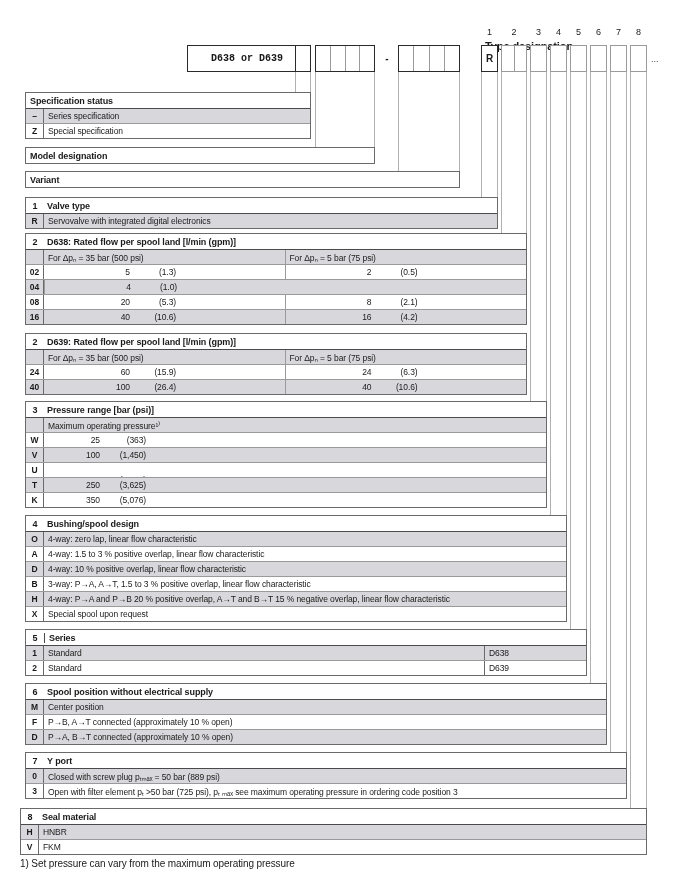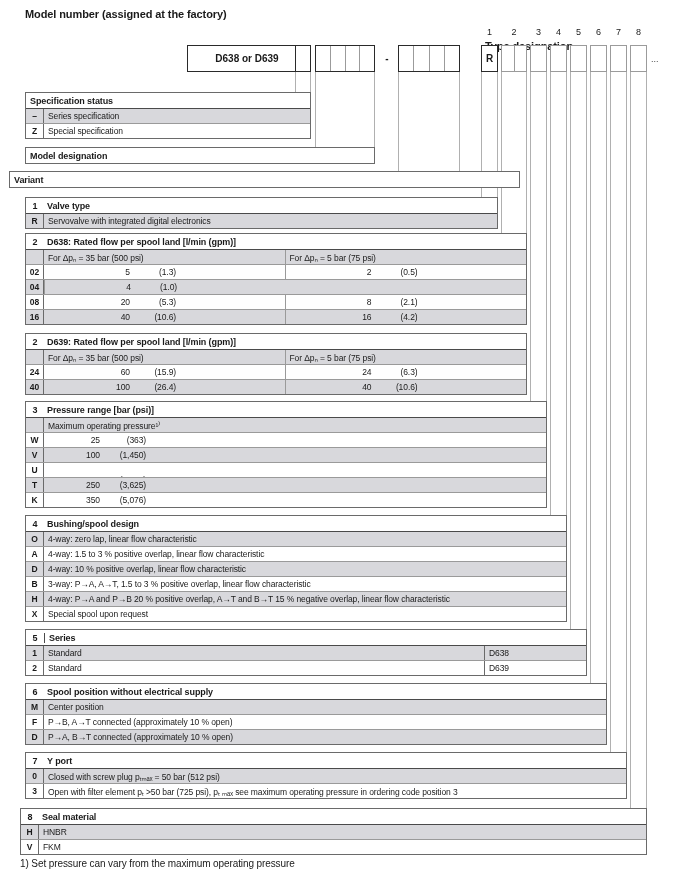--- a/index.html
+++ b/index.html
@@ -49,33 +49,32 @@
   .fmseries{width:97px;flex:none;display:flex;align-items:center;padding-left:4px;
     border-left:1px solid var(--bmid);white-space:nowrap;}
   .hdr .fmseries{border-left:1px solid var(--bdark);font-weight:bold;}
   .footnote{position:absolute;font-size:10px;letter-spacing:-0.1px;}
 </style>
 </head>
 <body>
 
 <div class="page">
 
-  <div class="toplabel" style="left:25px;top:8px;">Model number (assigned at the factory)</div>
   <div class="toplabel" style="left:485px;top:8px;margin-top:32px;">Type designation</div>
 
   <div class="posnum" style="left:481px;top:27px;width:17px;">1</div>
   <div class="posnum" style="left:501px;top:27px;width:26px;">2</div>
   <div class="posnum" style="left:530px;top:27px;width:17px;">3</div>
   <div class="posnum" style="left:550px;top:27px;width:17px;">4</div>
   <div class="posnum" style="left:570px;top:27px;width:17px;">5</div>
   <div class="posnum" style="left:590px;top:27px;width:17px;">6</div>
   <div class="posnum" style="left:610px;top:27px;width:17px;">7</div>
   <div class="posnum" style="left:630px;top:27px;width:17px;">8</div>
 
-  <div class="codebox dark" style="left:187px;top:45px;width:120px;">D638 or D639</div>
+  <div class="codebox dark" style="left:187px;top:45px;width:120px;font-family:Liberation Mono, monospace;">D638 or D639</div>
   <div class="codebox dark" style="left:295px;top:45px;width:16px;"></div>
   <div class="codebox dark group" style="left:315px;top:45px;width:60px;">
     <span class="gcell"></span>
       <span class="gcell"></span>
       <span class="gcell"></span>
       <span class="gcell"></span>
   </div>
   <div class="dash" style="left:380px;top:53px;width:14px;text-align:center;">-</div>
   <div class="codebox dark group" style="left:398px;top:45px;width:62px;">
     <span class="gcell"></span>
@@ -123,21 +122,21 @@
       <span class="cell">Special specification</span>
     </div>
   </div>
 
   <div class="tbl" style="left:25px;top:147px;width:350px;">
     <div class="hdr nokey" style="border-bottom:none;">
       <span class="htitle">Model designation</span>
     </div>
   </div>
 
-  <div class="tbl" style="left:9px;top:171px;width:511px;">
+  <div class="tbl" style="left:25px;top:171px;width:435px;">
     <div class="hdr nokey" style="border-bottom:none;">
       <span class="htitle">Variant</span>
     </div>
   </div>
 
   <div class="tbl" style="left:25px;top:197px;width:473px;">
     <div class="hdr">
       <span class="knum">1</span>
       <span class="htitle">Valve type</span>
     </div>
@@ -378,21 +377,21 @@
     </div>
   </div>
 
   <div class="tbl" style="left:25px;top:752px;width:602px;">
     <div class="hdr">
       <span class="knum">7</span>
       <span class="htitle">Y port</span>
     </div>
     <div class="row shaded">
       <span class="key">0</span>
-      <span class="cell">Closed with screw plug pₜₘₐₓ = 50 bar (512 psi)</span>
+      <span class="cell">Closed with screw plug pₜₘₐₓ = 50 bar (889 psi)</span>
     </div>
     <div class="row">
       <span class="key">3</span>
       <span class="cell">Open with filter element pₜ &gt;50 bar (725 psi), pₜ ₘₐₓ see maximum operating pressure in ordering code position 3</span>
     </div>
   </div>
 
   <div class="tbl" style="left:20px;top:808px;width:627px;">
     <div class="hdr">
       <span class="knum">8</span>

